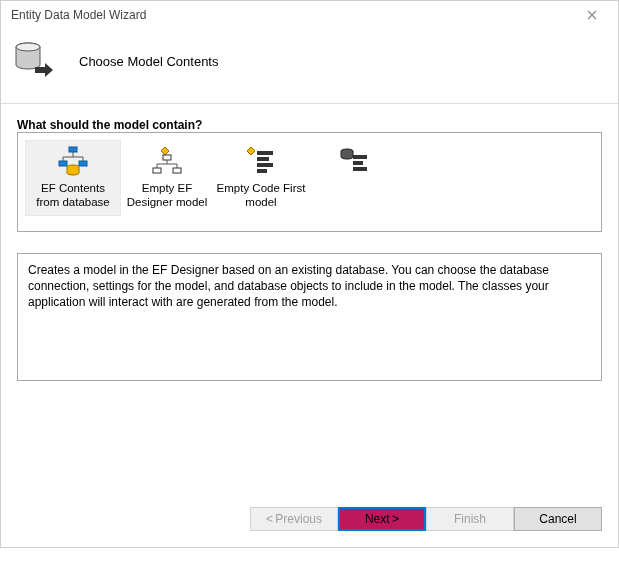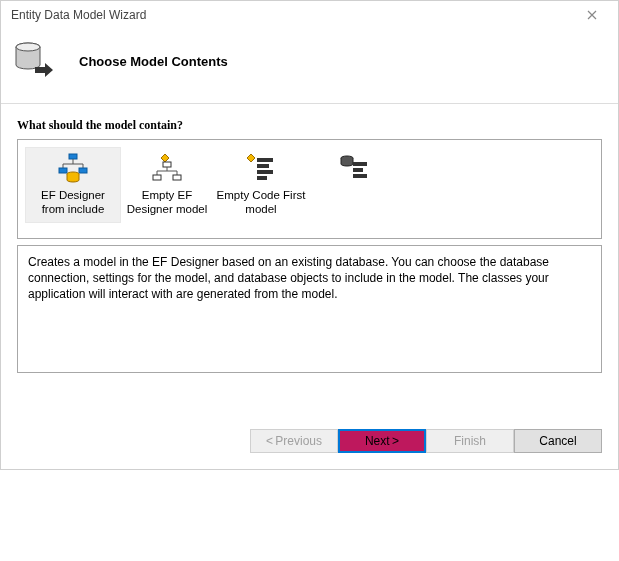--- a/index.html
+++ b/index.html
@@ -7,21 +7,21 @@
       margin: 0;
       font-family: "Segoe UI", Tahoma, sans-serif;
       font-size: 12px;
       background: #fff;
       width: 619px;
       height: 561px;
       overflow: hidden;
     }
     .window {
       width: 619px;
-      height: 470px;
+      height: 548px;
       border: 1px solid #cfcfcf;
       display: flex;
       flex-direction: column;
       background: #fff;
     }
     .titlebar {
       display: flex;
       align-items: center;
       justify-content: space-between;
       height: 28px;
@@ -39,42 +39,41 @@
       font-size: 14px;
     }
     .header {
       display: flex;
       align-items: center;
       gap: 18px;
       padding: 10px 20px 20px 12px;
       border-bottom: 1px solid #ddd;
     }
     .header-title {
-      font-weight: 700;
+      font-weight: 400;
       font-size: 13px;
       color: #000;
       padding: 0 0 0 6px;
     }
     .db-icon-wrap {
       width: 42px;
       height: 44px;
       position: relative;
     }
     .content {
       flex: 1;
       padding: 14px 16px 0 16px;
       display: flex;
       flex-direction: column;
     }
     .question {
       font-weight: 600;
       font-size: 12px;
       color: #000;
-      margin-bottom: 6px;
-      font-family: Liberation Serif, serif;
+      margin-bottom: 0;
     }
     .options-box {
       border: 1px solid #a7a7a7;
       padding: 8px 8px 16px 8px;
       display: flex;
       gap: 0;
     }
     .option {
       width: 94px;
       text-align: center;
@@ -95,21 +94,21 @@
       display: flex;
       align-items: center;
       justify-content: center;
     }
     .opt-label {
       font-size: 11.5px;
       line-height: 14px;
       color: #000;
     }
     .desc-box {
-      margin-top: 6px;
+      margin-top: 21px;
       border: 1px solid #a7a7a7;
       padding: 8px 10px;
       font-size: 12px;
       color: #000;
       line-height: 16px;
       height: 128px;
       overflow: hidden;
     }
     .footer {
       display: flex;
@@ -180,21 +179,21 @@
             <line x1="16" y1="7" x2="16" y2="12" stroke="#555"></line>
             <line x1="6" y1="12" x2="26" y2="12" stroke="#555"></line>
             <line x1="6" y1="12" x2="6" y2="16" stroke="#555"></line>
             <line x1="26" y1="12" x2="26" y2="16" stroke="#555"></line>
             <rect x="2" y="16" width="8" height="5" fill="#1a7fd4" stroke="#0a5a9e"></rect>
             <rect x="22" y="16" width="8" height="5" fill="#1a7fd4" stroke="#0a5a9e"></rect>
             <ellipse cx="16" cy="22" rx="6" ry="2" fill="#f5b800" stroke="#a07000"></ellipse>
             <path d="M10 22 v6 a6 2 0 0 0 12 0 v-6" fill="#f5b800" stroke="#a07000"></path>
           </svg>
         </div>
-        <div class="opt-label">EF Designer from include</div>
+        <div class="opt-label">EF Contents from database</div>
       </div>
 
       <div class="option">
         <div class="opt-icon">
           <svg width="32" height="32" viewBox="0 0 32 32">
             <path d="M14 2 l4 4 -4 4 -4 -4 z" fill="#f5b800" stroke="#a07000"></path>
             <rect x="12" y="10" width="8" height="5" fill="none" stroke="#333"></rect>
             <line x1="16" y1="15" x2="16" y2="19" stroke="#555"></line>
             <line x1="6" y1="19" x2="26" y2="19" stroke="#555"></line>
             <line x1="6" y1="19" x2="6" y2="23" stroke="#555"></line>

